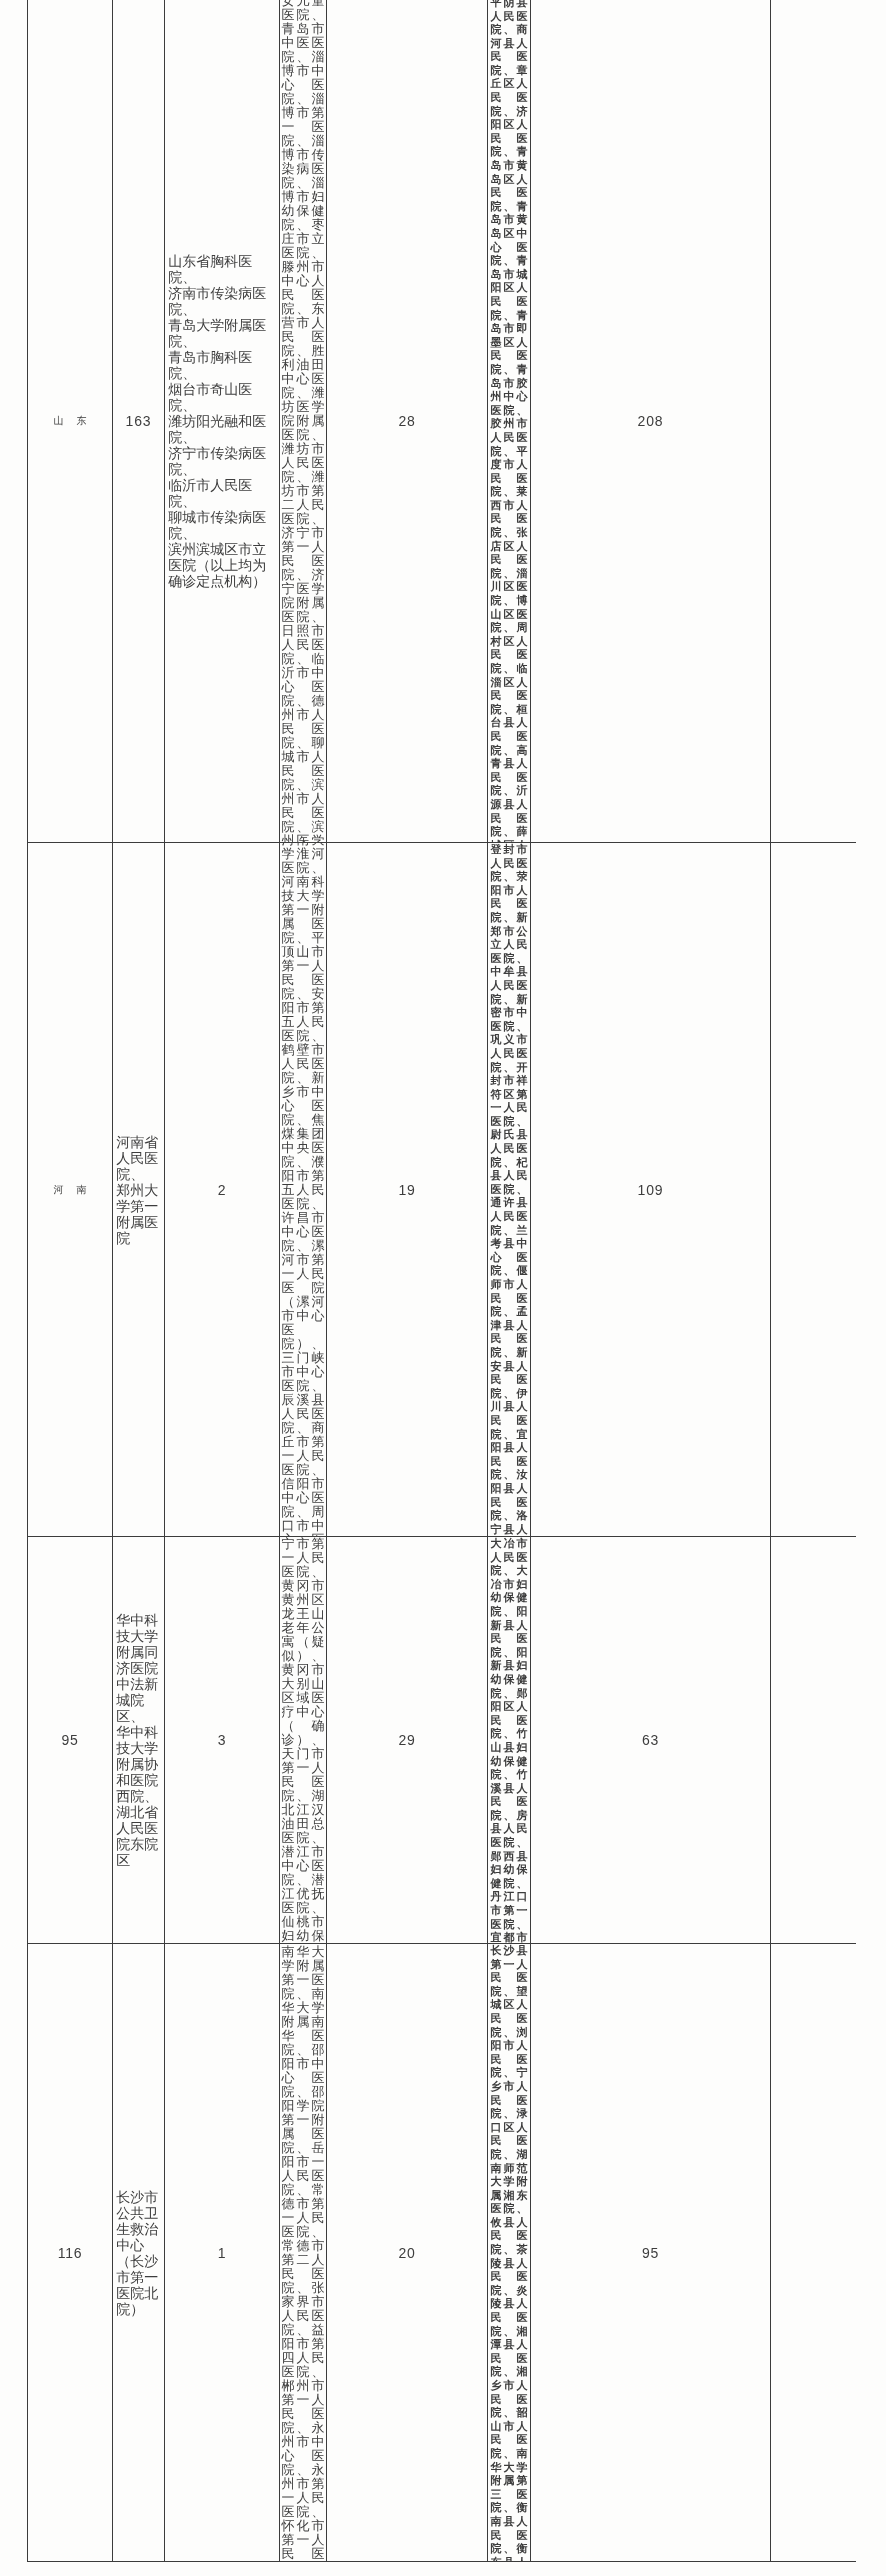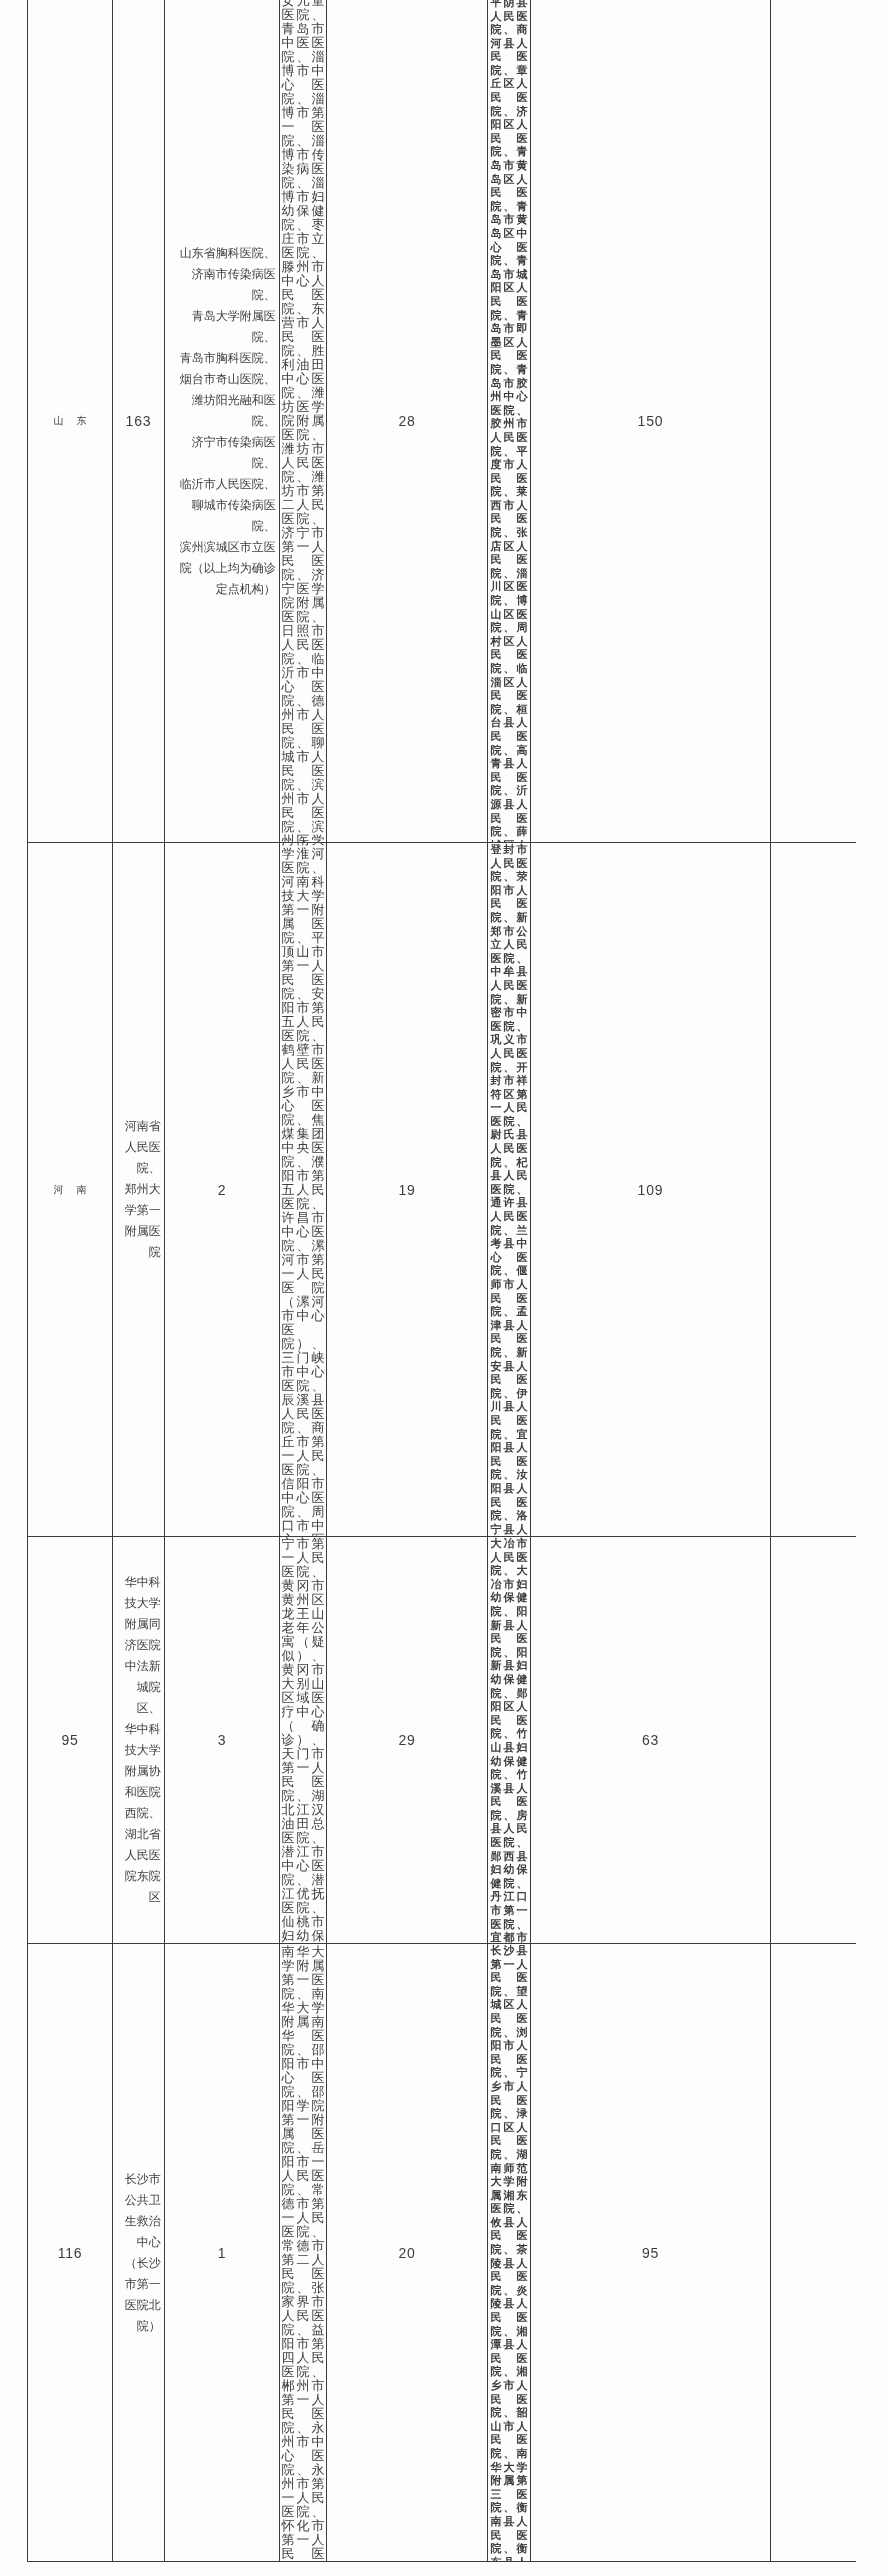--- a/index.html
+++ b/index.html
@@ -11,22 +11,22 @@
   .r1{height:842px;}
   .r2{height:693px;}
   .r3{height:406px;}
   .r4{height:617px;}
   .cell{border-left:0.8px solid #3c3c3c;box-sizing:border-box;display:flex;
         align-items:center;justify-content:center;overflow:hidden;position:relative;}
   .cell.last{border-right:0.8px solid #3c3c3c;}
   .cell.top{align-items:flex-start;font-weight:bold;}
   .prov{font-size:10px;letter-spacing:13px;text-indent:13px;white-space:nowrap;text-align:center;}
   .num{font-size:14px;letter-spacing:0.8px;}
-  .lst3{width:100%;padding:0 3.3px;box-sizing:border-box;font-size:12px;line-height:21px;
-        white-space:pre-wrap;text-align:right;word-break:break-all;}
+  .lst3{width:100%;padding:0 3.3px;box-sizing:border-box;font-size:14px;line-height:16px;
+        white-space:pre-wrap;text-align:left;word-break:break-all;}
   .lst5{width:100%;padding:0 1.6px;box-sizing:border-box;font-size:13px;line-height:14px;
         text-align:justify;word-break:break-all;}
   .lst7{width:100%;padding:0 2.5px;box-sizing:border-box;font-size:11px;line-height:13.6px;
         text-align:justify;word-break:break-all;}
   .r1 .lst7{margin-top:-4.1px;}
 </style>
 </head>
 <body>
 
 <div class="page">
@@ -54,21 +54,21 @@
       <div class="cell">
           <div class="lst5">济南市人民医院、青岛山大齐鲁医院、青岛市市立医院、青岛市中心医院、青岛市妇女儿童医院、青岛市中医医院、淄博市中心医院、淄博市第一医院、淄博市传染病医院、淄博市妇幼保健院、枣庄市立医院、滕州市中心人民医院、东营市人民医院、胜利油田中心医院、潍坊医学院附属医院、潍坊市人民医院、潍坊市第二人民医院、济宁市第一人民医院、济宁医学院附属医院、日照市人民医院、临沂市中心医院、德州市人民医院、聊城市人民医院、滨州市人民医院、滨州医学院附属医院、滨州市中心医院、菏泽市立医院、单县中心医院（以上均为疑似接诊机构）</div>
         </div>
       <div class="cell">
           <span class="num">28</span>
         </div>
       <div class="cell top">
           <div class="lst7"><span>平阴县人民医院、商河县人民医院、章丘区人民医院、济阳区人民医院、青岛市黄岛区人民医院、青岛市黄岛区中心医院、青岛市城阳区人民医院、青岛市即墨区人民医院、青岛市胶州中心医院、胶州市人民医院、平度市人民医院、莱西市人民医院、张店区人民医院、淄川区医院、博山区医院、周村区人民医院、临淄区人民医院、桓台县人民医院、高青县人民医院、沂源县人民医院、薛城区人民医院、滕州市中医医院、山亭区人民医院、峄城区人民医院、台儿庄区人民医院、市中区人民医院、东营胜利医院、东营区人民医院、河口区人民医院、东营市第五人民医院（垦利区人民医院）、广饶县人民医院、利津县中心医院、莱州市人民医院、海阳市人民医院、龙口市人民医院、招远市人民医院、福山区人民医院、栖霞市人民医院、烟台市业达医院、烟台市莱阳中心医院、长岛综合试验区人民医院、蓬莱市人民医院、滨州医学院烟台附属医院、解放军第80集团军医院、坊子区人民医院、寒亭区人民医院、潍坊市益都中心医院、青州市人民医院、诸城市人民医院、寿光市人民医院、安丘市人民医院、高密市人民医院、昌邑市人民医院、临朐县人民医院、昌乐县人民医院、潍坊滨海经济技术开发区人民医院、济宁市兖州区人民医院、曲阜市人民医院、泗水县人民医院、邹城市人民医院、微山县人民医院、鱼台县人民医院、金乡县人民医院、嘉祥县人民医院、汶上县人民医院、梁山县人民医院、泰安市中医二院、泰安市第一人民医院、新泰市人民医院、肥城矿业集团中心医院、宁阳县第二人民医院、威海市中心医院、荣成市人民医院、乳山市人民医院、日照市中心医院、岚山区人民医院、莒县人民医院、五莲县人民医院、兰山区人民医院、罗庄区人民医院、河东区人民医院、郯城县第一人民医院、兰陵县人民医院、沂水县人民医院、平邑县人民医院、沂南县人民医院、费县人民医院、蒙阴县人民医院、莒南县人民医院、临沭县人民医院、高新区人民医院、陵城区人民医院、禹城市人民医院、乐陵市人民医院、夏津县人民医院、齐河县人民医院、临邑县人民医院、宁津县人民医院、庆云县人民医院、武城县人民医院、平原县人民医院、聊城市东昌府人民医院、临清市人民医院、冠县人民医院、莘县人民医院、阳谷县人民医院、东阿县人民医院、茌平区人民医院、高唐县人民医院、滨城区人民医院、滨州市第二人民医院、邹平市人民医院、惠民县人民医院、阳信县人民医院、无棣县人民医院、博兴县人民医院、牡丹区人民医院、定陶区人民医院、菏泽市中医医院、曹县人民医院、成武县人民医院、巨野县人民医院、郓城县人民医院、鄄城县人民医院、东明县人民医院</span><div>（以上均为疑似接诊机构）</div></div>
         </div>
       <div class="cell last">
-          <span class="num">150</span>
+          <span class="num">208</span>
         </div>
     </div>
 
     <div class="row r2">
       <div class="cell">
           <span class="prov">河南</span>
         </div>
       <div class="cell">
           <div class="lst3">河南省人民医院、
 郑州大学第一附属医院</div>

